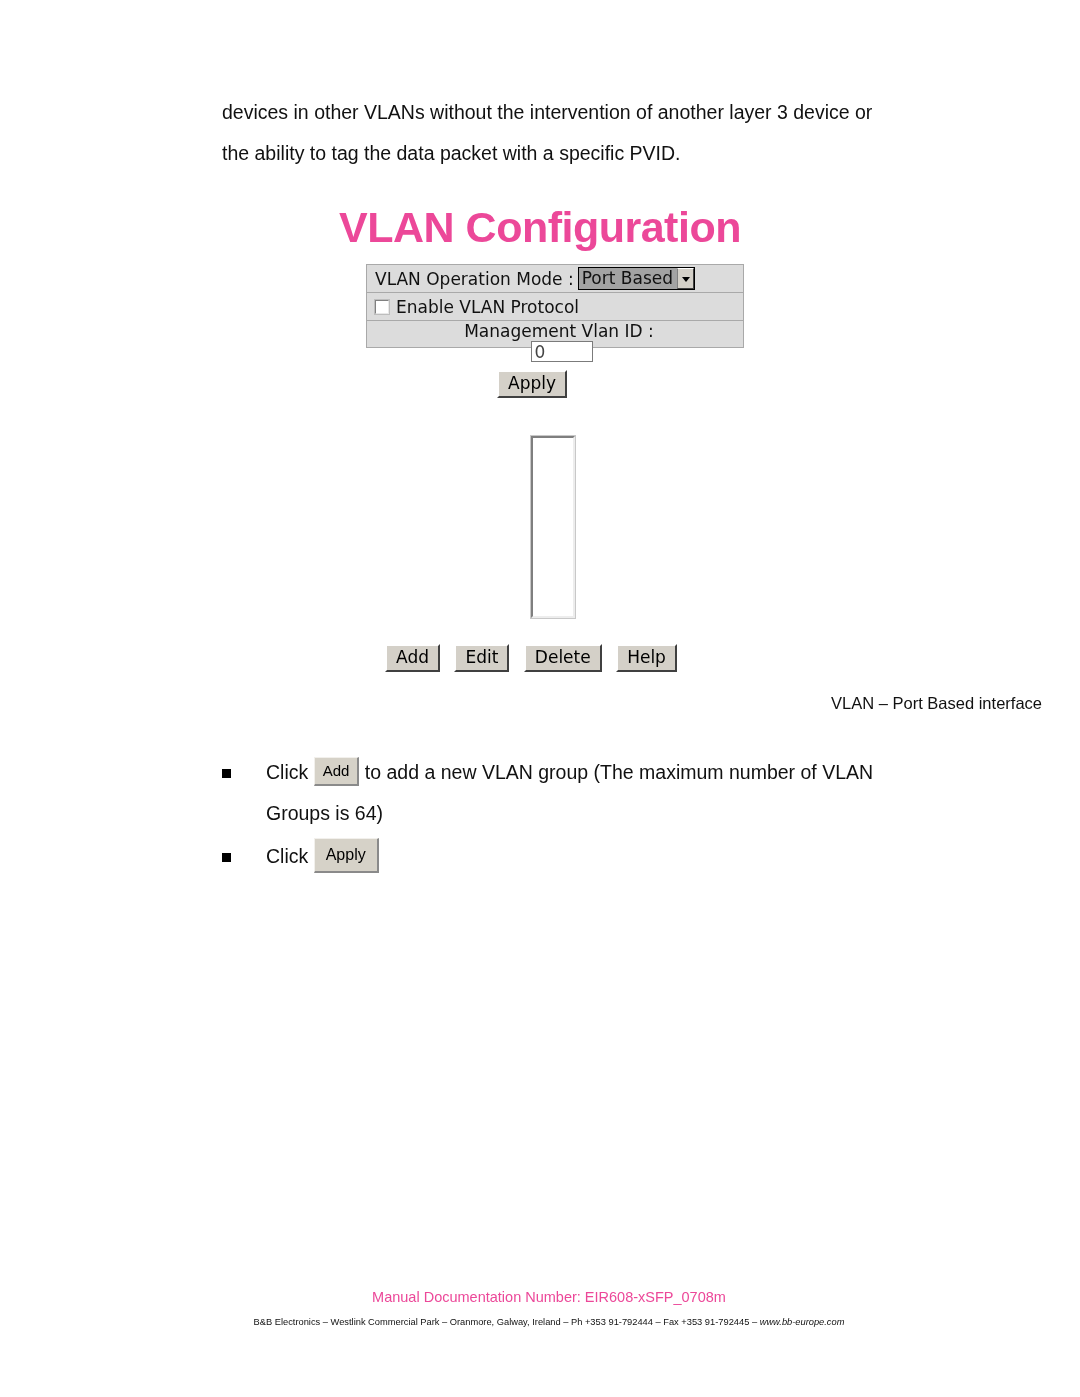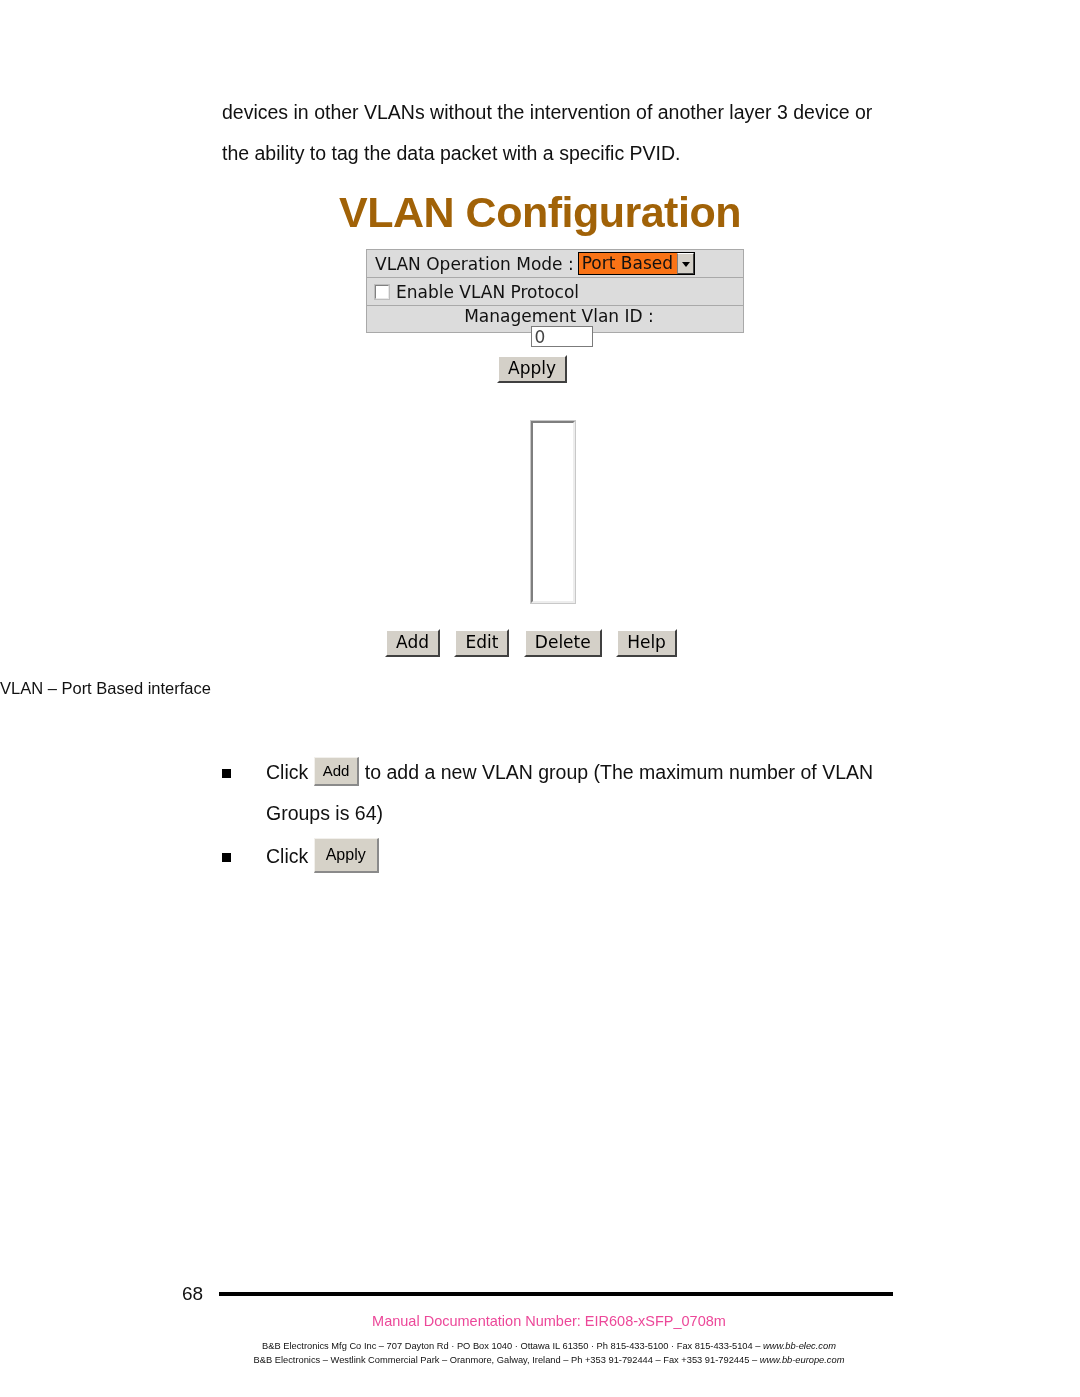--- a/index.html
+++ b/index.html
@@ -33,23 +33,23 @@
     left: 0;
     top: 190px;
     width: 1080px;
   }
   .fig-title {
     text-align: center;
     font-family: "Liberation Sans", sans-serif;
     font-weight: bold;
     font-size: 43px;
     letter-spacing: -0.5px;
-    color: #a16207;
+    color: #ec4899;
     line-height: 1.05;
-    margin: 0 0 14px 0;
+    margin: 15px 0 14px 0;
   }
 
   .panel {
     width: 378px;
     margin: 0 auto;
     margin-left: 366px;
     border-radius: 10px;
   }
   .panel-row {
     background: #dcdcdc;
@@ -65,21 +65,21 @@
     font-family: "DejaVu Sans", sans-serif;
   }
   .panel-row:last-child { border-bottom: 1px solid #a9a9a9; flex-direction: column; }
 
   .label-txt { white-space: nowrap; }
 
   
   .sel {
     display: inline-flex;
     align-items: stretch;
-    background: #f97316;
+    background: #a3a3a3;
     border: 1px solid #000000;
     height: 21px;
     margin-left: 4px;
     font-size: 17px;
     line-height: 21px;
     text-align: center;
   }
   .sel .sel-val {
     padding: 0 4px 0 3px;
     white-space: nowrap;
@@ -170,21 +170,21 @@
   }
 
   .btnrow {
     text-align: center;
     margin-top: 26px;
     padding-right: 18px;
   }
   .btnrow .btn95 { margin: 0 5px; }
 
   .fig-caption {
-    text-align: left;
+    text-align: right;
     font-size: 16.5px;
     margin-top: 22px;
     padding-right: 38px;
     color: #111;
     font-family: "Liberation Sans", sans-serif;
   }
 
   
   .bullets {
     position: absolute;
@@ -331,22 +331,17 @@
 
   <div class="bullet">
     <span class="sq"></span>
     <span>Click</span>
     <span class="inline-btn big">Apply</span>
   </div>
 
 </div>
 
 <div class="footer">
-  <div class="footer-top">
-    <span class="pagenum">68</span>
-    <span class="rule"></span>
-  </div>
   <div class="footer-line1">Manual Documentation Number: EIR608-xSFP_0708m</div>
   <div class="footer-small">
-    <div><span>B&amp;B Electronics Mfg Co Inc – 707 Dayton Rd · PO Box 1040 · Ottawa IL 61350 · Ph 815-433-5100 · Fax 815-433-5104 – </span><i>www.bb-elec.com</i></div>
     <div><span>B&amp;B Electronics – Westlink Commercial Park – Oranmore, Galway, Ireland – Ph +353 91-792444 – Fax +353 91-792445 – </span><i>www.bb-europe.com</i></div>
   </div>
 </div>
 
 </body></html>

